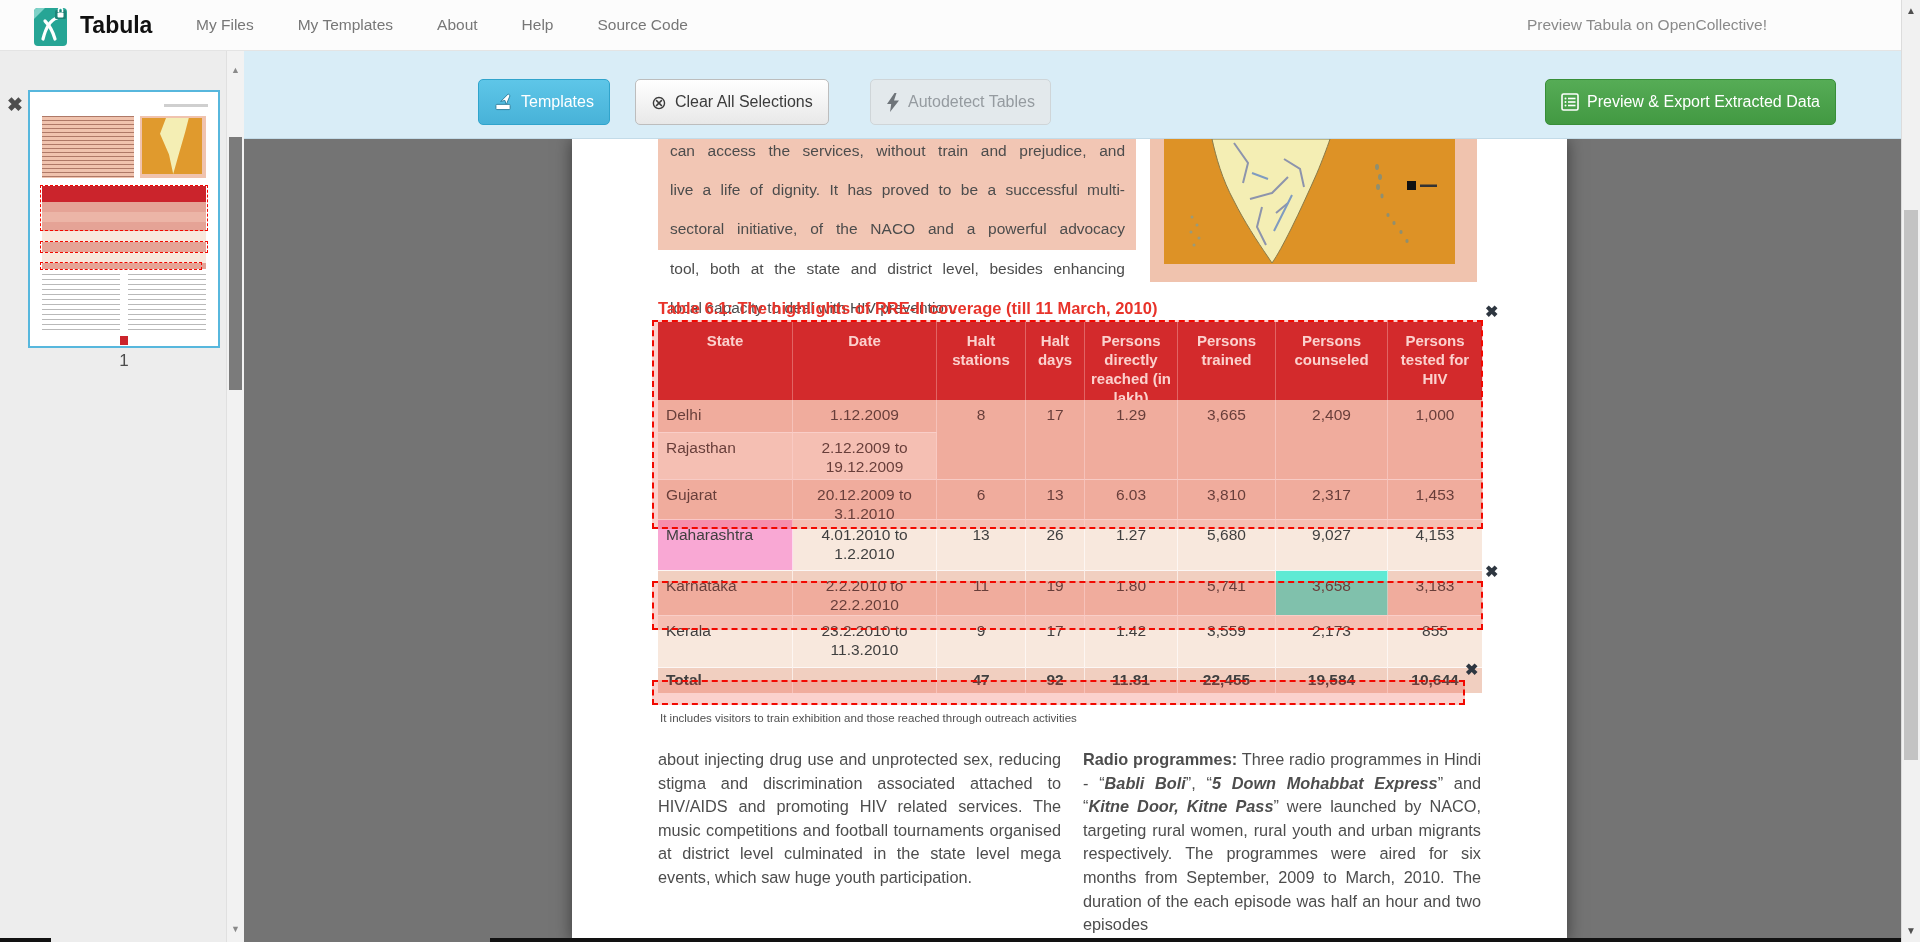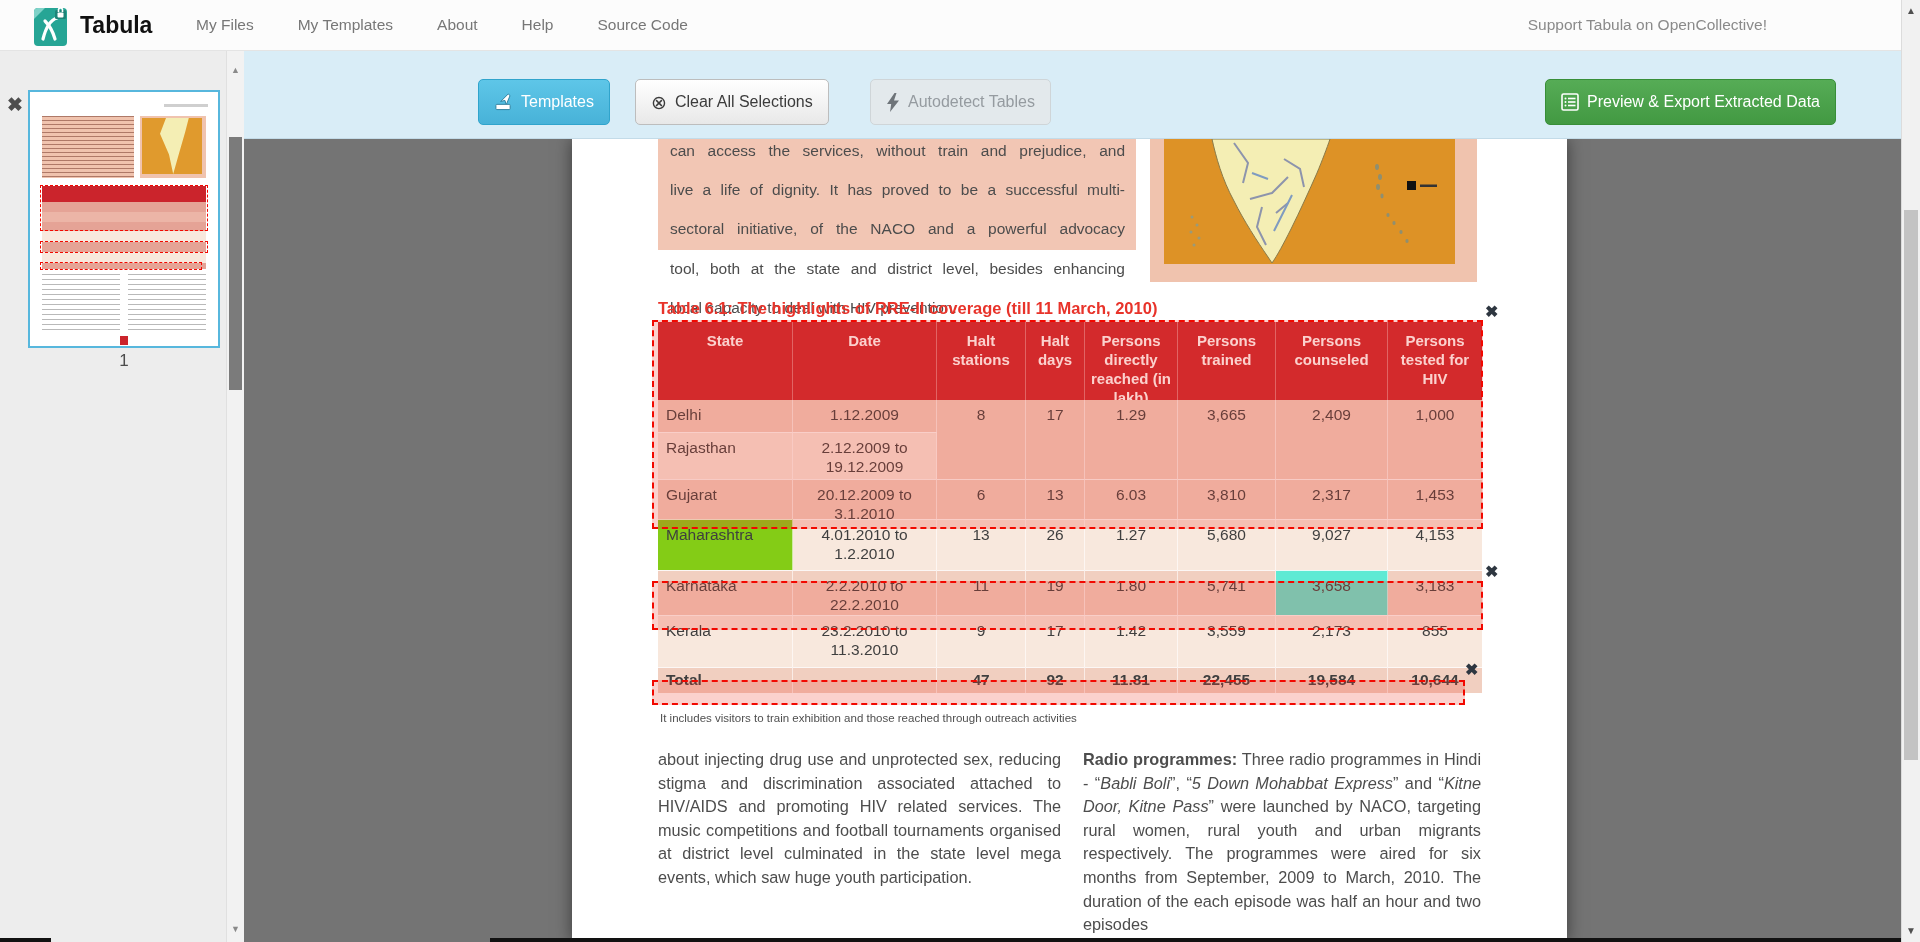--- a/index.html
+++ b/index.html
@@ -72,21 +72,21 @@
   .tcell:last-child { border-right:none; }
   .tcell.first { text-align:left; padding-left:8px; }
   .bt { border-top:1px solid rgba(255,255,255,.85); }
   .total-row .tcell { font-weight:bold; padding-top:2px; }
 
   .footnote { position:absolute; left:88px; top:573px; font-size:11.5px; color:#4f4f4f; white-space:nowrap; }
 
   .col { position:absolute; top:609px; font-size:16.3px; line-height:23.6px; color:#4d4d4d; text-align:justify; }
   .col-left { left:86px; width:403px; }
   .col-right { left:511px; width:398px; }
-  .seg-b { font-weight:bold; } .seg-bi { font-weight:normal; font-style:italic; }
+  .seg-b { font-weight:bold; } .seg-bi { font-weight:bold; font-style:italic; }
 
   .selection { position:absolute; border:2px dashed #f20800; background:rgba(238,62,48,.24); cursor:move; }
   #sel-1 { left:80px; top:181px; width:831px; height:209px; }
   #sel-2 { left:80px; top:442px; width:831px; height:49px; }
   #sel-3 { left:80px; top:541px; width:813px; height:25px; }
   .sel-close { position:absolute; font-size:16px; font-weight:bold; color:#2e3640; cursor:pointer; line-height:1; }
   #sel-close-1 { left:913px; top:165px; }
   #sel-close-2 { left:913px; top:425px; }
   #sel-close-3 { left:893px; top:523px; }
 
@@ -113,21 +113,21 @@
     <path d="M24.5 7 v-2 a2 2 0 0 1 4 0 v2" stroke="#fff" stroke-width="1.6" fill="none"></path>
   </svg>
   <div class="brand">Tabula</div>
   <div class="nav-links">
       <span class="nav-link">My Files</span>
       <span class="nav-link">My Templates</span>
       <span class="nav-link">About</span>
       <span class="nav-link">Help</span>
       <span class="nav-link">Source Code</span>
     </div>
-  <div class="support">Support Tabula on OpenCollective!</div>
+  <div class="support">Preview Tabula on OpenCollective!</div>
 </div>
 
 <div class="sidebar">
   <div class="file-close">✖</div>
   <div class="thumb">
     <div class="m-head"></div>
     <div class="m-intro"></div>
     <div class="m-map">
         <div class="m-map-inner">
           <div class="m-map-land"></div>
@@ -268,21 +268,21 @@
           <div class="tcell first bt" style="background: rgb(241, 207, 192);">Gujarat</div>
           <div class="tcell bt" style="background: rgb(241, 207, 192);">20.12.2009 to 3.1.2010</div>
           <div class="tcell bt" style="background: rgb(241, 207, 192);">6</div>
           <div class="tcell bt" style="background: rgb(241, 207, 192);">13</div>
           <div class="tcell bt" style="background: rgb(241, 207, 192);">6.03</div>
           <div class="tcell bt" style="background: rgb(241, 207, 192);">3,810</div>
           <div class="tcell bt" style="background: rgb(241, 207, 192);">2,317</div>
           <div class="tcell bt" style="background: rgb(241, 207, 192);">1,453</div>
         </div>
         <div class="trow" style="height: 51px;">
-          <div class="tcell first bt" style="background: #84cc16;">Maharashtra</div>
+          <div class="tcell first bt" style="background: #f9a8d4;">Maharashtra</div>
           <div class="tcell bt" style="background: rgb(248, 232, 221);">4.01.2010 to 1.2.2010</div>
           <div class="tcell bt" style="background: rgb(248, 232, 221);">13</div>
           <div class="tcell bt" style="background: rgb(248, 232, 221);">26</div>
           <div class="tcell bt" style="background: rgb(248, 232, 221);">1.27</div>
           <div class="tcell bt" style="background: rgb(248, 232, 221);">5,680</div>
           <div class="tcell bt" style="background: rgb(248, 232, 221);">9,027</div>
           <div class="tcell bt" style="background: rgb(248, 232, 221);">4,153</div>
         </div>
         <div class="trow" style="height: 45px;">
           <div class="tcell first bt" style="background: rgb(241, 207, 192);">Karnataka</div>

